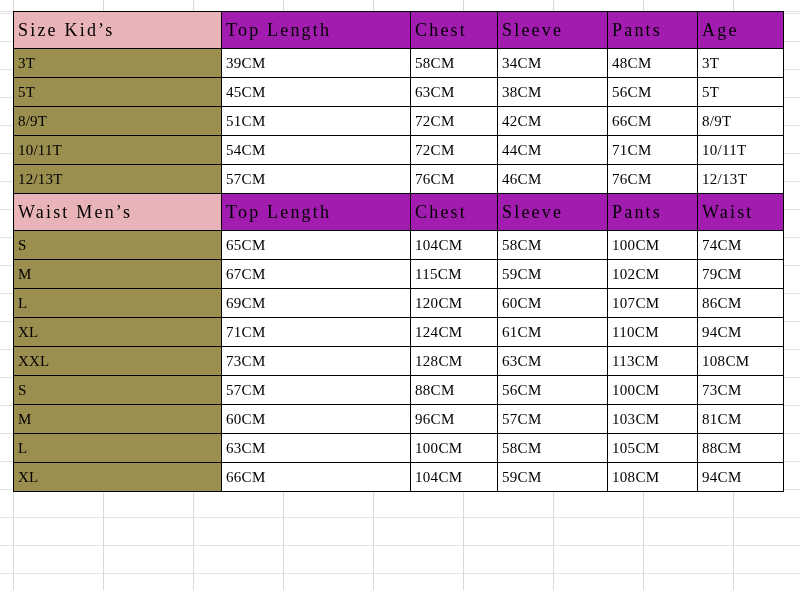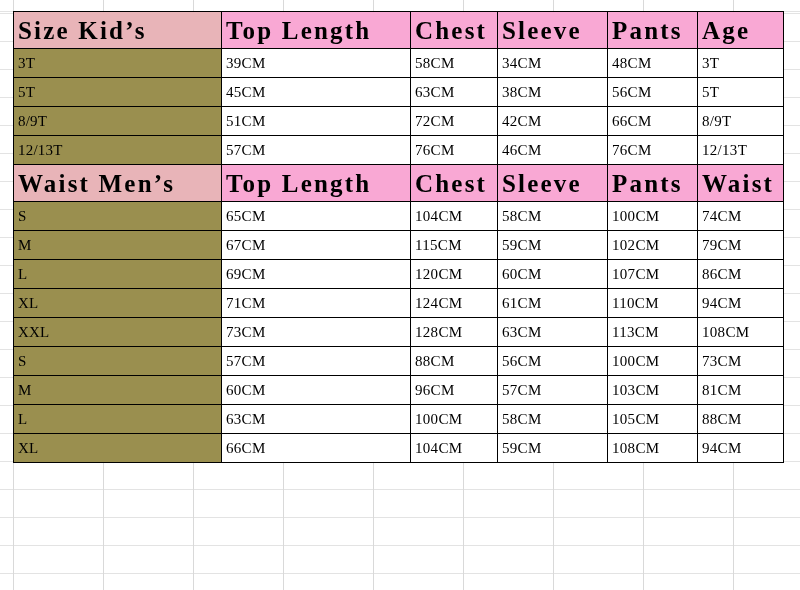--- a/index.html
+++ b/index.html
@@ -57,31 +57,31 @@
   col.c-size   { width: 208px; }
   col.c-top    { width: 189px; }
   col.c-chest  { width: 87px; }
   col.c-sleeve { width: 110px; }
   col.c-pants  { width: 90px; }
   col.c-last   { width: 86px; }
 
   
   tr.section-head td {
     height: 36px;
-    font-size: 25px;
-    font-weight: bold;
+    font-size: 18px;
+    font-weight: normal;
     letter-spacing: 2.2px;
   }
   td.head-title {
     background: #e8b4b8;
     color: #1a1a1a;
     font-size: 23px;
   }
   td.head-col {
-    background: #f9a8d4;
+    background: #a21caf;
     color: #152b47;
     font-size: 23px;
   }
 
   
   td.size-cell {
     background: #9a8f4f;
     color: #1c1c1c;
     font-size: 15px;
     letter-spacing: 0.2px;
@@ -136,20 +136,28 @@
           </tr>
           <tr>
             <td class="size-cell">8/9T</td>
             <td class="val-cell">51CM</td>
             <td class="val-cell">72CM</td>
             <td class="val-cell">42CM</td>
             <td class="val-cell">66CM</td>
             <td class="val-cell">8/9T</td>
           </tr>
           <tr>
+            <td class="size-cell">10/11T</td>
+            <td class="val-cell">54CM</td>
+            <td class="val-cell">72CM</td>
+            <td class="val-cell">44CM</td>
+            <td class="val-cell">71CM</td>
+            <td class="val-cell">10/11T</td>
+          </tr>
+          <tr>
             <td class="size-cell">12/13T</td>
             <td class="val-cell">57CM</td>
             <td class="val-cell">76CM</td>
             <td class="val-cell">46CM</td>
             <td class="val-cell">76CM</td>
             <td class="val-cell">12/13T</td>
           </tr>
           <tr class="section-head">
             <td class="head-title">Waist Men’s</td>
             <td class="head-col">Top Length</td>

